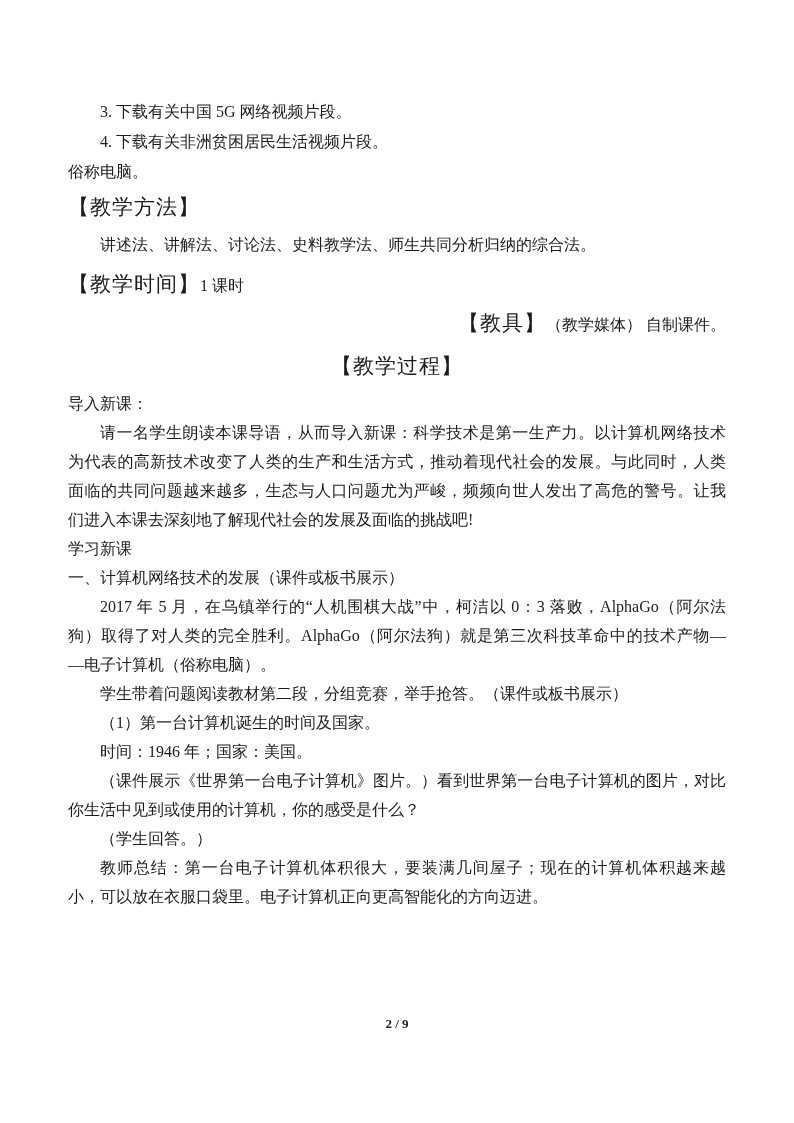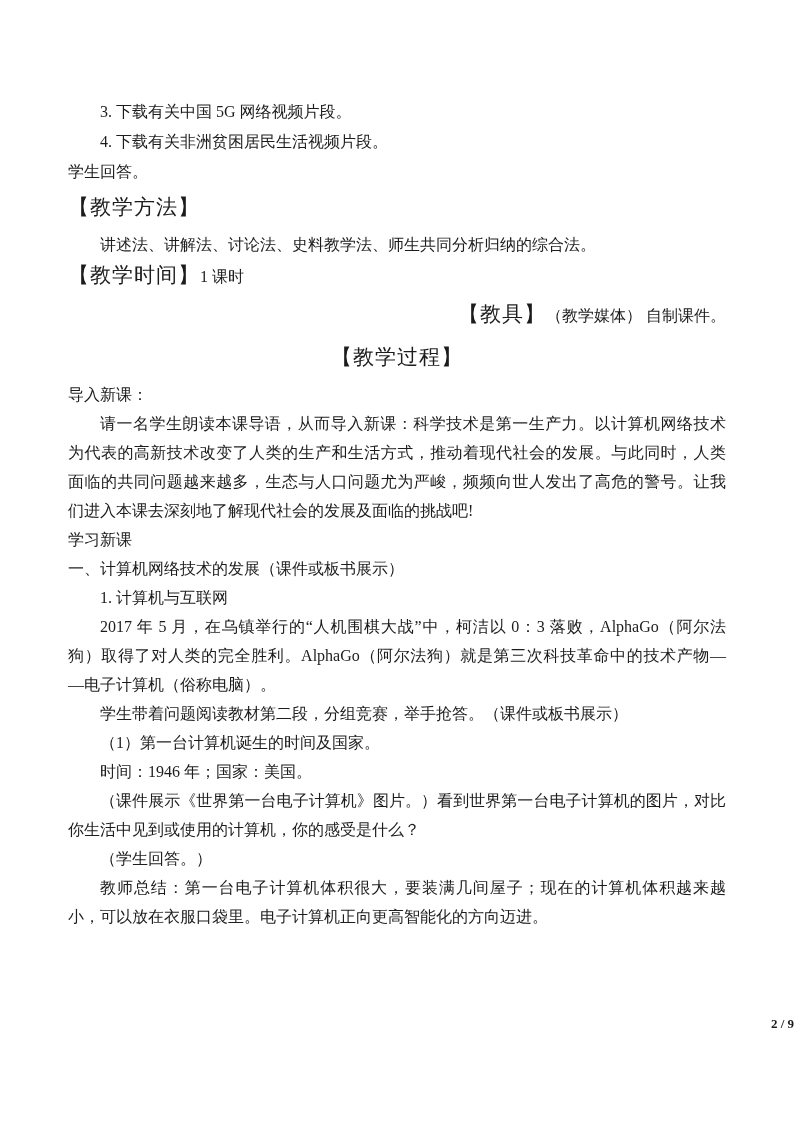--- a/index.html
+++ b/index.html
@@ -35,43 +35,43 @@
     font-size:21px;
     line-height:32px;
     letter-spacing:1px;
   }
   .h-line .h-val{
     font-size:16px;
     letter-spacing:0;
   }
   .mt-method{margin-top:4px;}
   .mt-methodbody{margin-top:7px;}
-  .mt-time{margin-top:0;}
+  .mt-time{margin-top:9px;}
   .mt-aids{margin-top:5px;text-align:right;}
   .mt-process{margin-top:9px;text-align:center;}
   .mt-intro{margin-top:7px;}
   .footer{
     position:absolute;
     left:0;right:0;top:1016px;
-    text-align:right;
+    text-align:center;
     font-size:13px;
     font-weight:bold;
     line-height:16px;
     font-family:"Liberation Serif","DejaVu Serif",serif;
   }
 </style>
 </head>
 <body>
 
 <div class="page">
   <div class="content">
 
     <div class="line indent">3. 下载有关中国 5G 网络视频片段。</div>
     <div class="line indent">4. 下载有关非洲贫困居民生活视频片段。</div>
-    <div class="line">学生回答。</div>
+    <div class="line">俗称电脑。</div>
 
     <div class="h-line mt-method">【教学方法】</div>
     <div class="bodyline indent mt-methodbody">讲述法、讲解法、讨论法、史料教学法、师生共同分析归纳的综合法。</div>
 
     <div class="h-line mt-time">
       <span class="h">【教学时间】</span><span class="h-val">1 课时</span>
     </div>
 
     <div class="h-line mt-aids">
       <span class="h">【教具】</span><span class="h-val">（教学媒体） 自制课件。</span>
@@ -81,21 +81,20 @@
 
     <div class="bodyline mt-intro">导入新课：</div>
 
     <div class="bodyline indent full">请一名学生朗读本课导语，从而导入新课：科学技术是第一生产力。以计算机网络技术</div>
     <div class="bodyline full">为代表的高新技术改变了人类的生产和生活方式，推动着现代社会的发展。与此同时，人类</div>
     <div class="bodyline full">面临的共同问题越来越多，生态与人口问题尤为严峻，频频向世人发出了高危的警号。让我</div>
     <div class="bodyline">们进入本课去深刻地了解现代社会的发展及面临的挑战吧!</div>
 
     <div class="bodyline">学习新课</div>
     <div class="bodyline">一、计算机网络技术的发展（课件或板书展示）</div>
-    <div class="bodyline indent">1. 计算机与互联网</div>
 
     <div class="bodyline indent full">2017 年 5 月，在乌镇举行的“人机围棋大战”中，柯洁以 0：3 落败，AlphaGo（阿尔法</div>
     <div class="bodyline full">狗）取得了对人类的完全胜利。AlphaGo（阿尔法狗）就是第三次科技革命中的技术产物—</div>
     <div class="bodyline">—电子计算机（俗称电脑）。</div>
 
     <div class="bodyline indent">学生带着问题阅读教材第二段，分组竞赛，举手抢答。（课件或板书展示）</div>
     <div class="bodyline indent">（1）第一台计算机诞生的时间及国家。</div>
     <div class="bodyline indent">时间：1946 年；国家：美国。</div>
 
     <div class="bodyline indent full">（课件展示《世界第一台电子计算机》图片。）看到世界第一台电子计算机的图片，对比</div>

